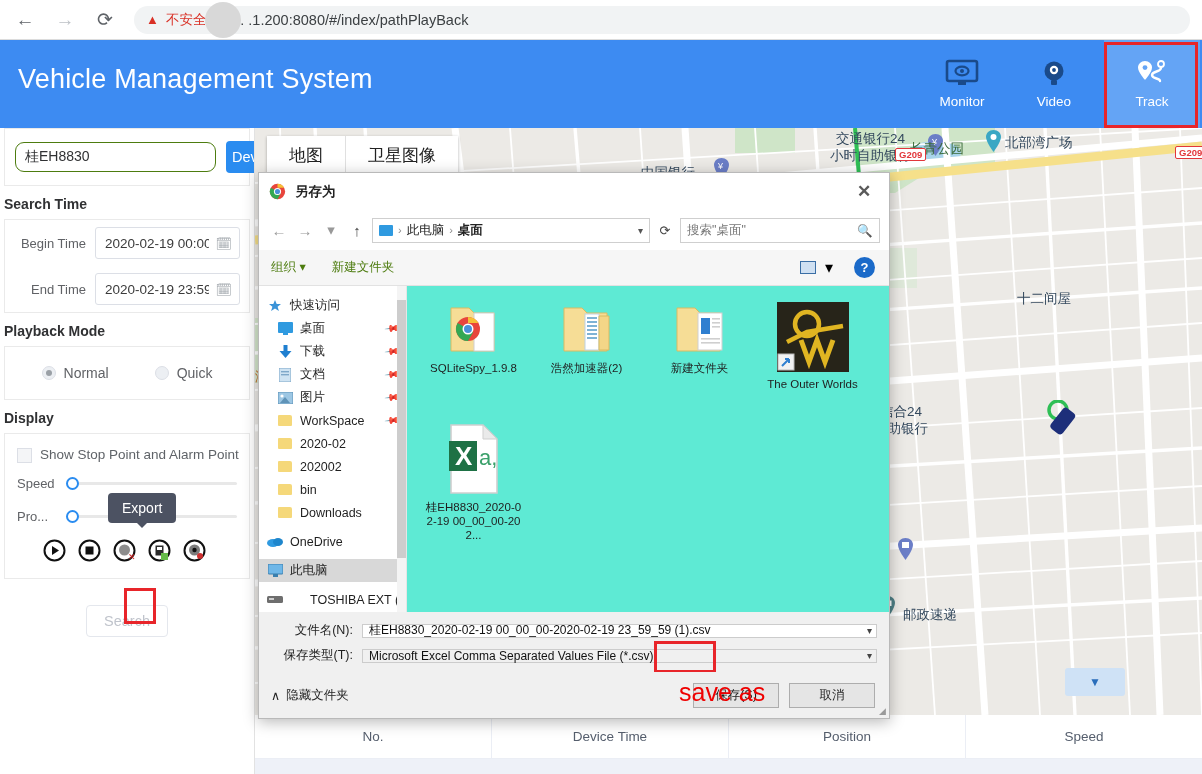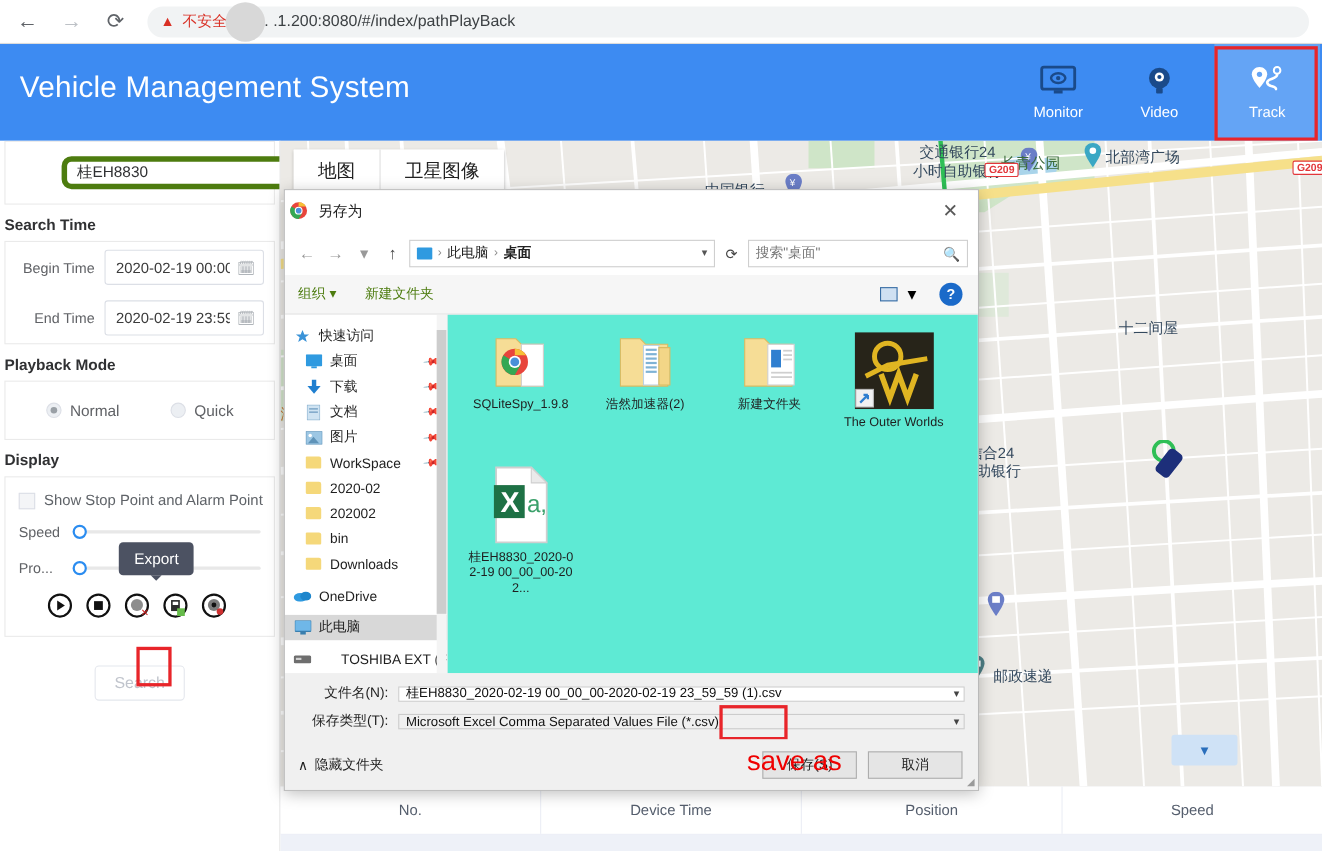--- a/index.html
+++ b/index.html
@@ -58,24 +58,23 @@
 
   
   #sidebar{
     position:absolute; left:0; top:128px; width:255px; height:646px;
     background:#fff; overflow:hidden; border-right:1px solid #e2e2e2;
   }
   .sb-title{ font-size:14px; font-weight:bold; color:#303133; padding:10px 8px 7px 4px; }
   .sb-card{ border:1px solid #eaeaea; margin:0 4px; }
   .dev-row{ display:flex; align-items:center; gap:10px; padding:12px 10px; }
   #device-input{
-    flex:1; height:30px; border:5px solid #4d7c0f; border-radius:9px;
+    flex:1; height:30px; border:1px solid #4d7c0f; border-radius:9px;
     padding:0 9px; font-size:14px; color:#303133; background:#fff;
     font-family:"Liberation Sans", sans-serif;
-    margin-left:41px;
   }
   #device-button{
     width:96px; height:32px; background:#2a8cf0; border:none; border-radius:4px;
     color:#fff; font-size:14.5px; cursor:pointer; font-family:"Liberation Sans", sans-serif;
   }
   .time-row{ display:flex; align-items:center; gap:9px; padding:7px 9px; }
   .time-label{ width:72px; text-align:right; font-size:13px; color:#606266; }
   .time-field{
     flex:1; height:32px; border:1px solid #dcdfe6; border-radius:3px; background:#fff;
     display:flex; align-items:center; padding:0 7px; gap:4px;
@@ -166,21 +165,21 @@
   #table-body{ height:15px; background:#eef1f8; }
 
   
   #save-dialog{
     position:absolute; left:258px; top:172px; width:632px; height:547px;
     background:#f0f0f0; border:1px solid #b9b9b9;
     box-shadow:0 3px 14px rgba(0,0,0,.28); z-index:20;
     display:flex; flex-direction:column;
   }
   #dlg-titlebar{
-    height:37px; background:#fff; display:flex; align-items:center; padding:0 8px 0 4px; flex:none;
+    height:37px; background:#fff; display:flex; align-items:center; padding:0 8px 0 10px; flex:none;font-weight:bold;
   }
   #dlg-chrome-icon{ width:17px; height:17px; margin-right:9px; }
   #dlg-title{ font-size:13.5px; color:#222; flex:1; }
   #dlg-close{ width:34px; height:28px; display:flex; align-items:center; justify-content:center;
               color:#5a5a5a; font-size:17px; }
   #dlg-navbar{
     height:40px; background:#fff; display:flex; align-items:center; gap:4px; padding:0 9px; flex:none;
   }
   .dlg-navico{ width:22px; height:24px; display:flex; align-items:center; justify-content:center;
                color:#999; font-size:15px; }

